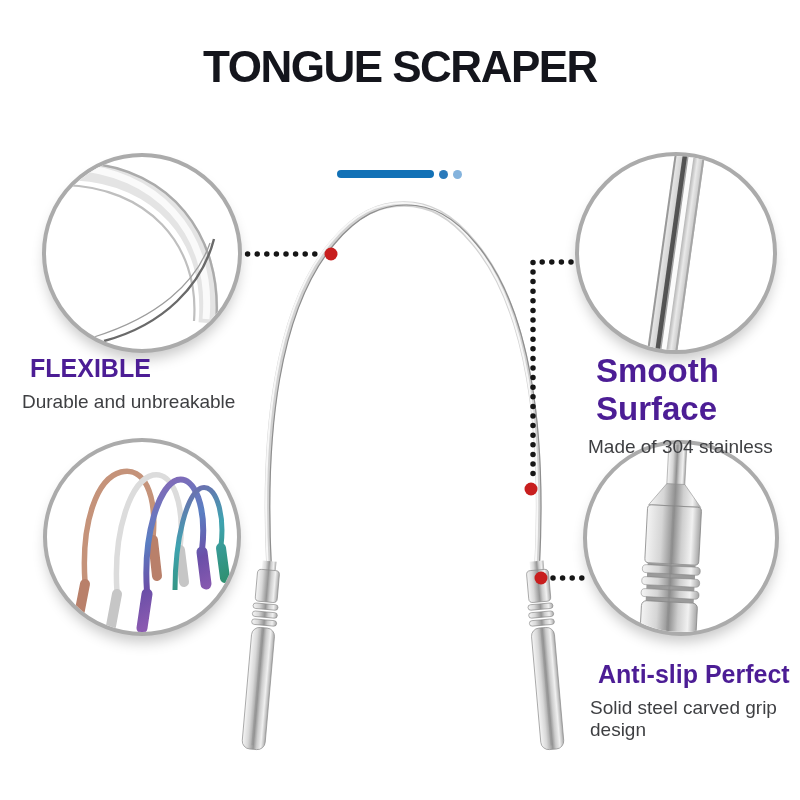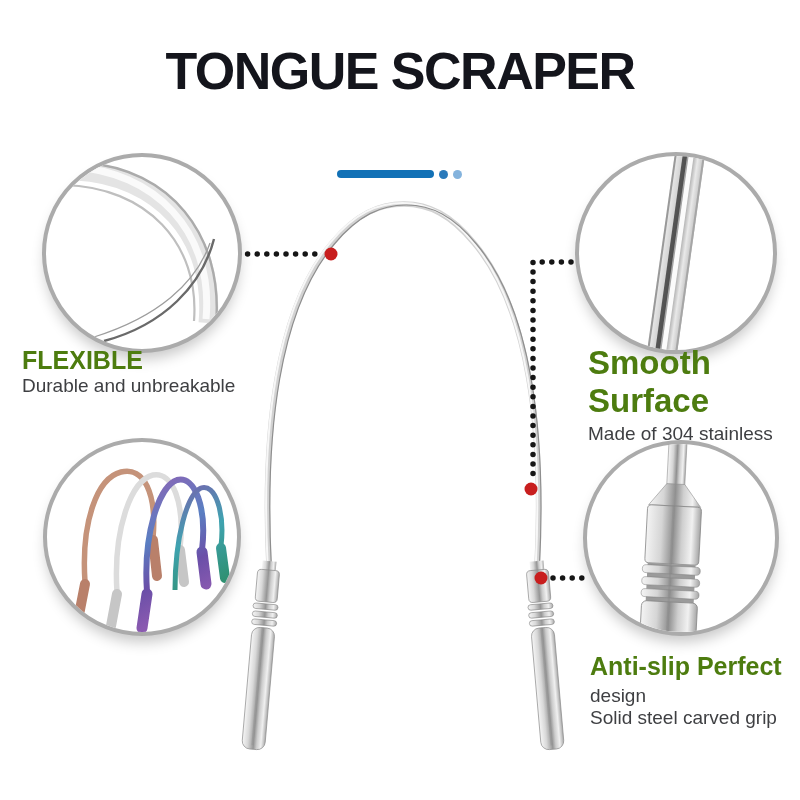--- a/index.html
+++ b/index.html
@@ -2,21 +2,21 @@
 <html><head>
 <meta charset="utf-8">
 <style>
   html,body{margin:0;padding:0;}
   body{width:800px;height:800px;background:#ffffff;position:relative;overflow:hidden;
        font-family:"Liberation Sans", sans-serif;}
   .stage{position:absolute;inset:0;width:800px;height:800px;}
 
   
   .title{position:absolute;left:0;top:44px;width:800px;text-align:center;margin:0;
-         font-size:52px;font-weight:bold;letter-spacing:-1.5px;color:#14151c;line-height:1.05;}
+         font-size:44px;font-weight:bold;letter-spacing:-1.5px;color:#14151c;line-height:1.05;}
 
   
   .divider{position:absolute;left:337px;top:170px;width:130px;height:10px;}
   .divider .bar{position:absolute;left:0;top:0;width:97px;height:8px;border-radius:4px;background:#1271b6;}
   .divider .dot1{position:absolute;left:102px;top:0;width:9px;height:9px;border-radius:50%;background:#2a7abb;}
   .divider .dot2{position:absolute;left:116px;top:0;width:9px;height:9px;border-radius:50%;background:#84b3dd;}
 
   
   .product-layer{position:absolute;left:0;top:0;width:800px;height:800px;}
   .dotted{stroke:#161616;stroke-width:5.5;stroke-linecap:round;stroke-dasharray:0 9.6;fill:none;}
@@ -25,21 +25,21 @@
   .circle{position:absolute;border:4px solid #ababab;border-radius:50%;background:#ffffff;
           overflow:hidden;box-shadow:0 9px 14px -3px rgba(0,0,0,0.22);}
   .circle svg{display:block;}
   #circle-flexible{left:42px;top:153px;width:192px;height:192px;}
   #circle-smooth{left:575px;top:152px;width:194px;height:194px;}
   #circle-family{left:43px;top:438px;width:190px;height:190px;}
   #circle-handle{left:583px;top:440px;width:188px;height:188px;}
 
   
   .callout{position:absolute;}
-  .callout h2{margin:0;font-weight:bold;color:#4d7c0f;line-height:1.15;}
+  .callout h2{margin:8px;font-weight:bold;color:#4c1d95;line-height:1.15;}
   .callout .sub{color:#3e3f42;line-height:1.15;}
   #co-flexible{left:22px;top:346px;}
   #co-flexible h2{font-size:25px;}
   #co-flexible .sub{font-size:19px;margin-top:0;}
   #co-smooth{left:588px;top:344px;}
   #co-smooth h2{font-size:33px;}
   #co-smooth .sub{font-size:19px;margin-top:3px;}
   #co-family{left:24px;top:640px;}
   #co-family h2{font-size:27px;}
   #co-family .sub{font-size:19px;margin-left:15px;}
@@ -203,18 +203,18 @@
 
   <div class="callout" id="co-smooth">
     <h2>Smooth Surface</h2>
     <div class="sub">Made of 304 stainless</div>
   </div>
 
 
   <div class="callout" id="co-handle">
     <h2>Anti-slip Perfect</h2>
     <div class="sub-block">
+      <div class="sub">Solid steel carved grip</div>
       <div class="sub">design</div>
-      <div class="sub">Solid steel carved grip</div>
     </div>
   </div>
 
 </div>
 
 </body></html>

